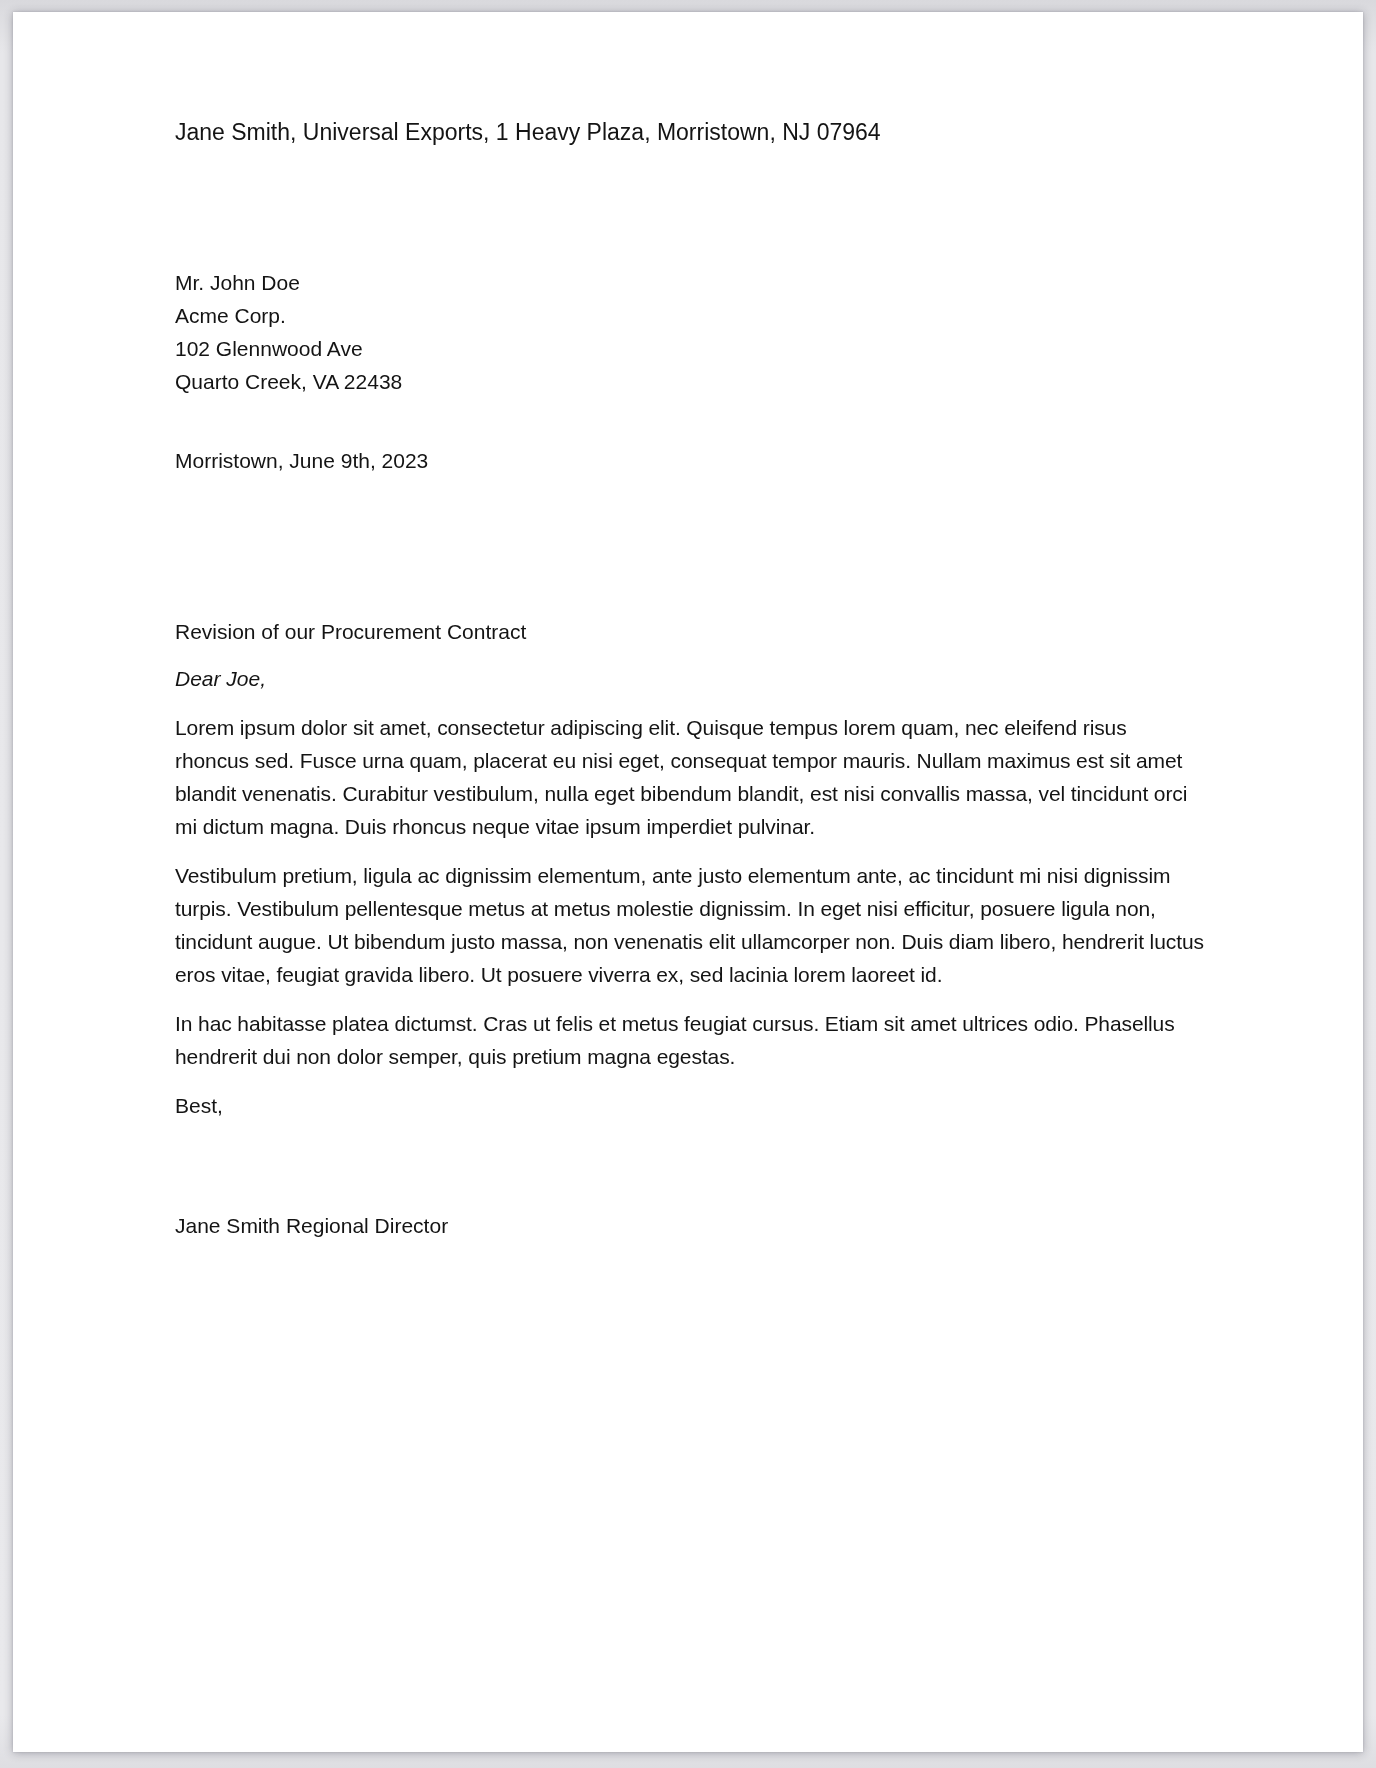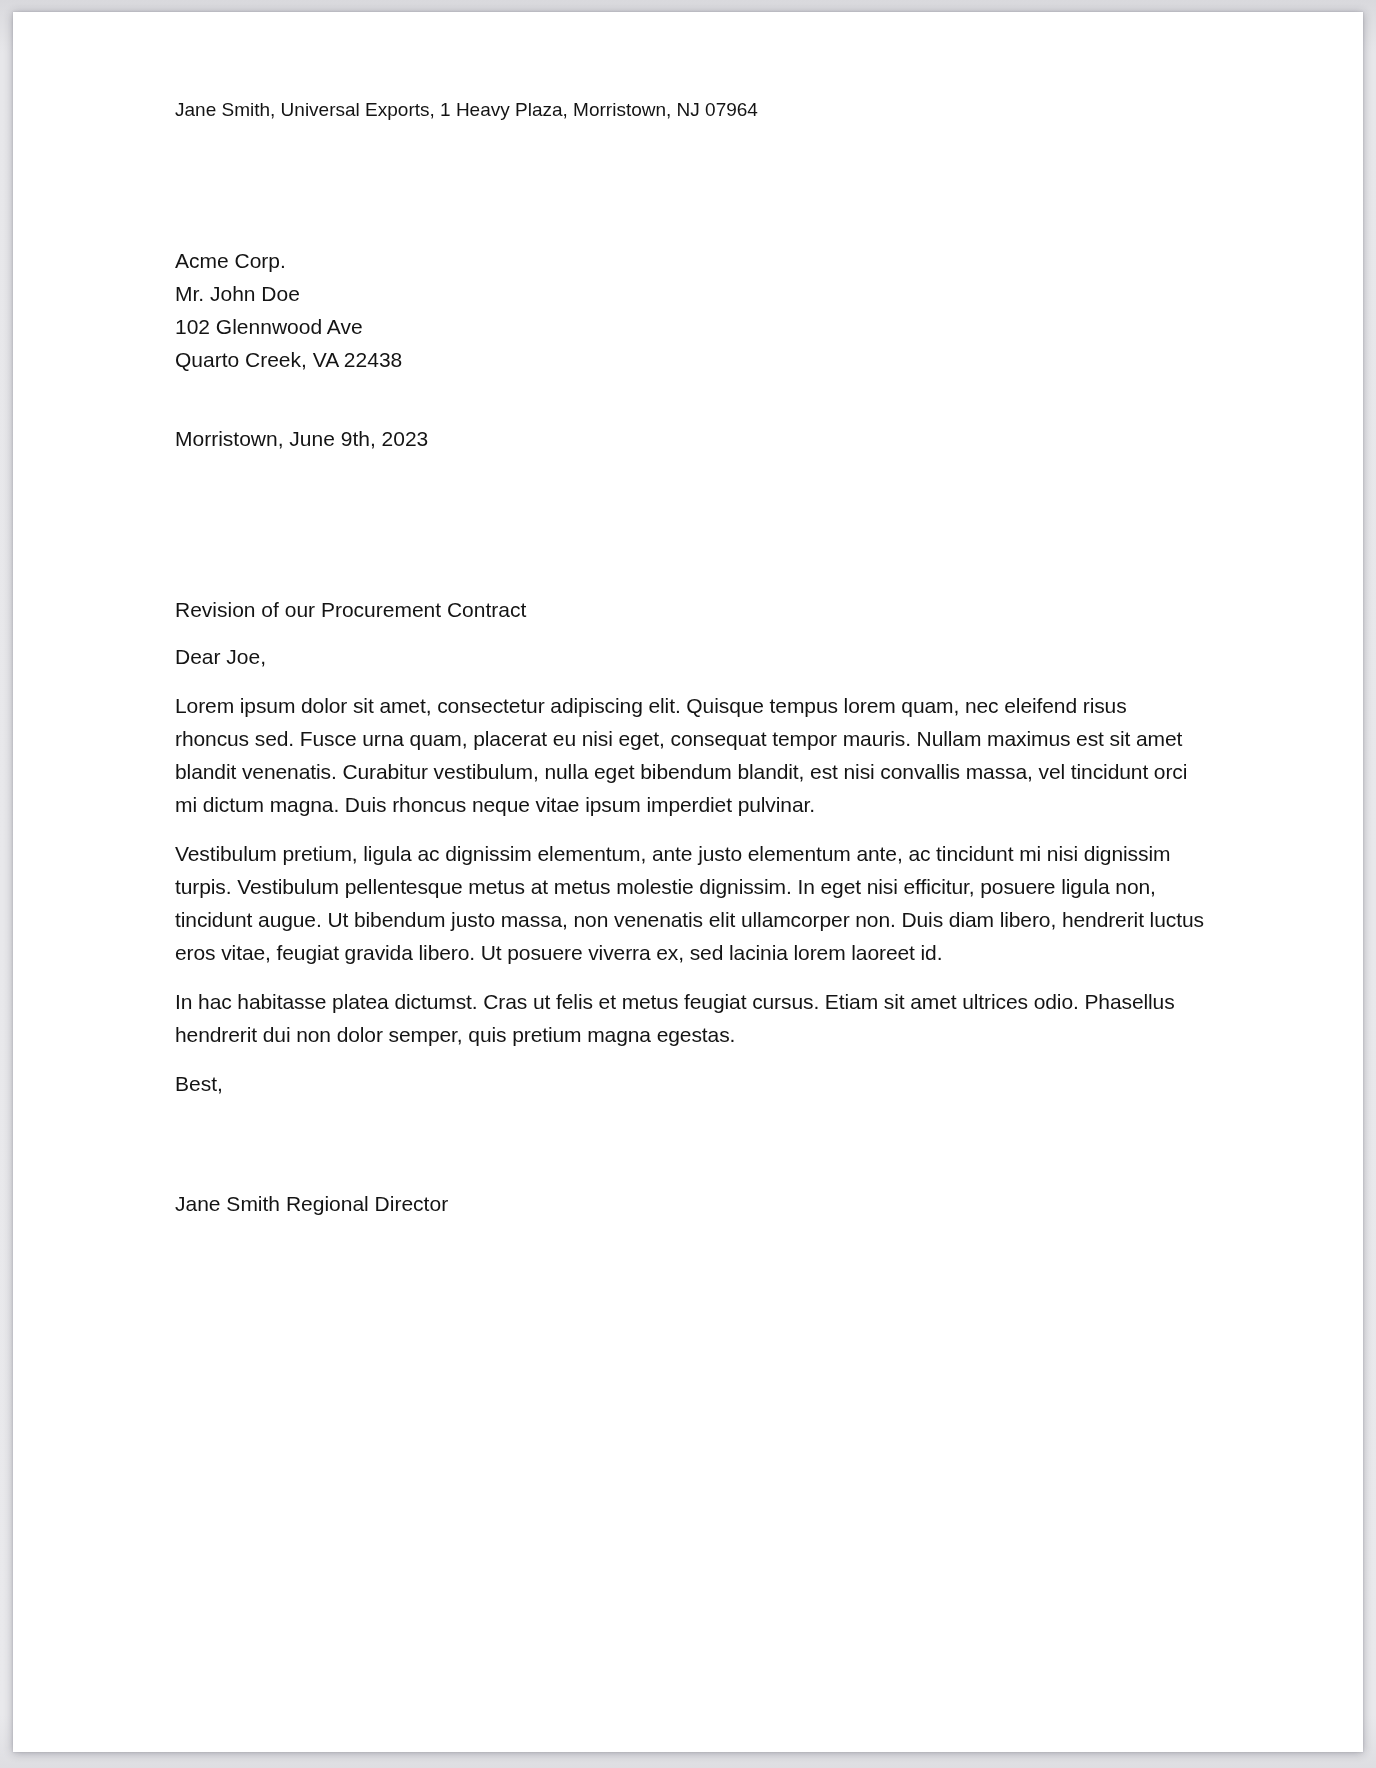--- a/index.html
+++ b/index.html
@@ -18,22 +18,22 @@
     position: relative;
     width: 1350px;
     height: 1740px;
     margin: 12px auto 16px auto;
     background: #ffffff;
     box-shadow: 0 1px 9px rgba(40, 40, 55, 0.32), 0 0 2px rgba(40, 40, 55, 0.18);
     box-sizing: border-box;
     padding: 0 158px 0 162px;
   }
   .sender-line {
-    padding-top: 86px;
-    font-size: 19px;
+    padding-top: 108px;
+    font-size: 23px;
     line-height: 24px;
     white-space: nowrap;
   }
   .recipient-block {
     margin-top: 122px;
     font-size: 21px;
     line-height: 33px;
   }
   .date-line {
     margin-top: 46px;
@@ -44,20 +44,21 @@
   .subject-line {
     margin-top: 138px;
     font-size: 21px;
     line-height: 33px;
     font-weight: 400;
   }
   .salutation {
     margin-top: 14px;
     font-size: 21px;
     line-height: 33px;
+    font-style: italic;
   }
   .body-para {
     margin: 16px 0 0 0;
     font-size: 21px;
     line-height: 33px;
     letter-spacing: -0.1px;
   }
   .closing {
     margin-top: 16px;
     font-size: 21px;
@@ -70,22 +71,22 @@
   }
 </style>
 </head>
 <body>
 
 <div class="paper">
 
   <div class="sender-line">Jane Smith, Universal Exports, 1 Heavy Plaza, Morristown, NJ 07964</div>
 
   <div class="recipient-block">
+    <div>Mr. John Doe</div>
     <div>Acme Corp.</div>
-    <div>Mr. John Doe</div>
     <div>102 Glennwood Ave</div>
     <div>Quarto Creek, VA 22438</div>
   </div>
 
   <div class="date-line">Morristown, June 9th, 2023</div>
 
   <div class="subject-line">Revision of our Procurement Contract</div>
 
   <div class="salutation">Dear Joe,</div>
 

